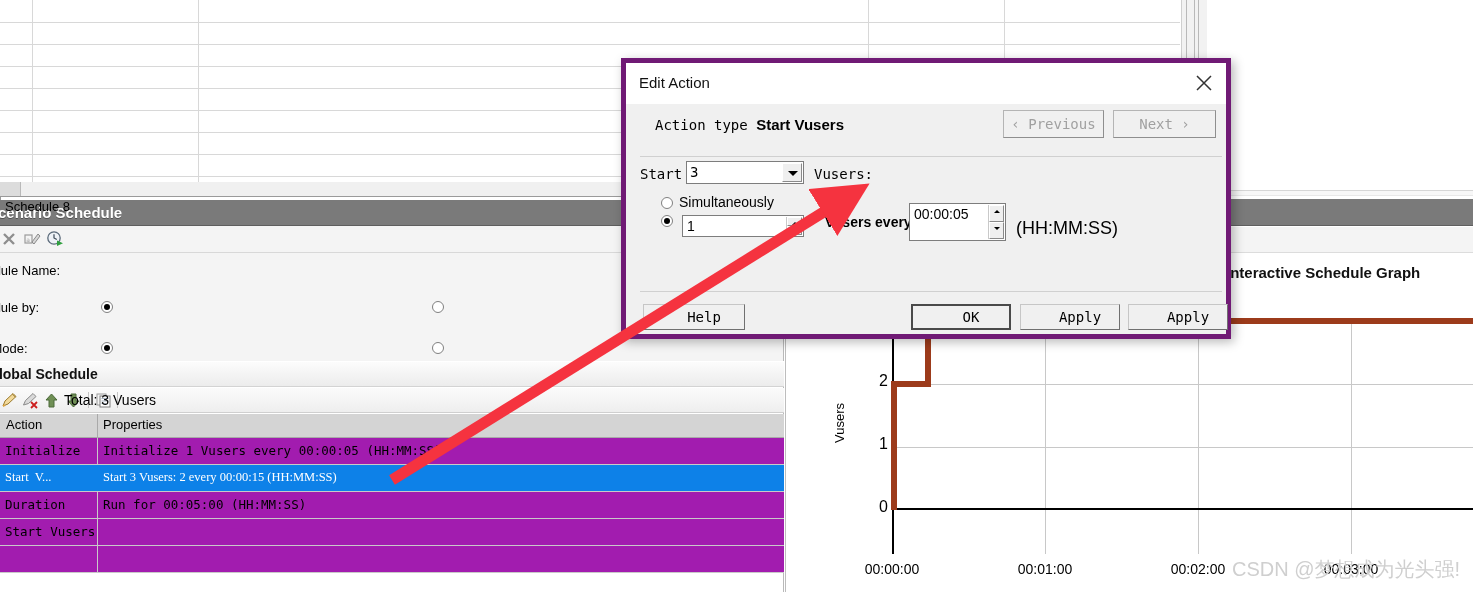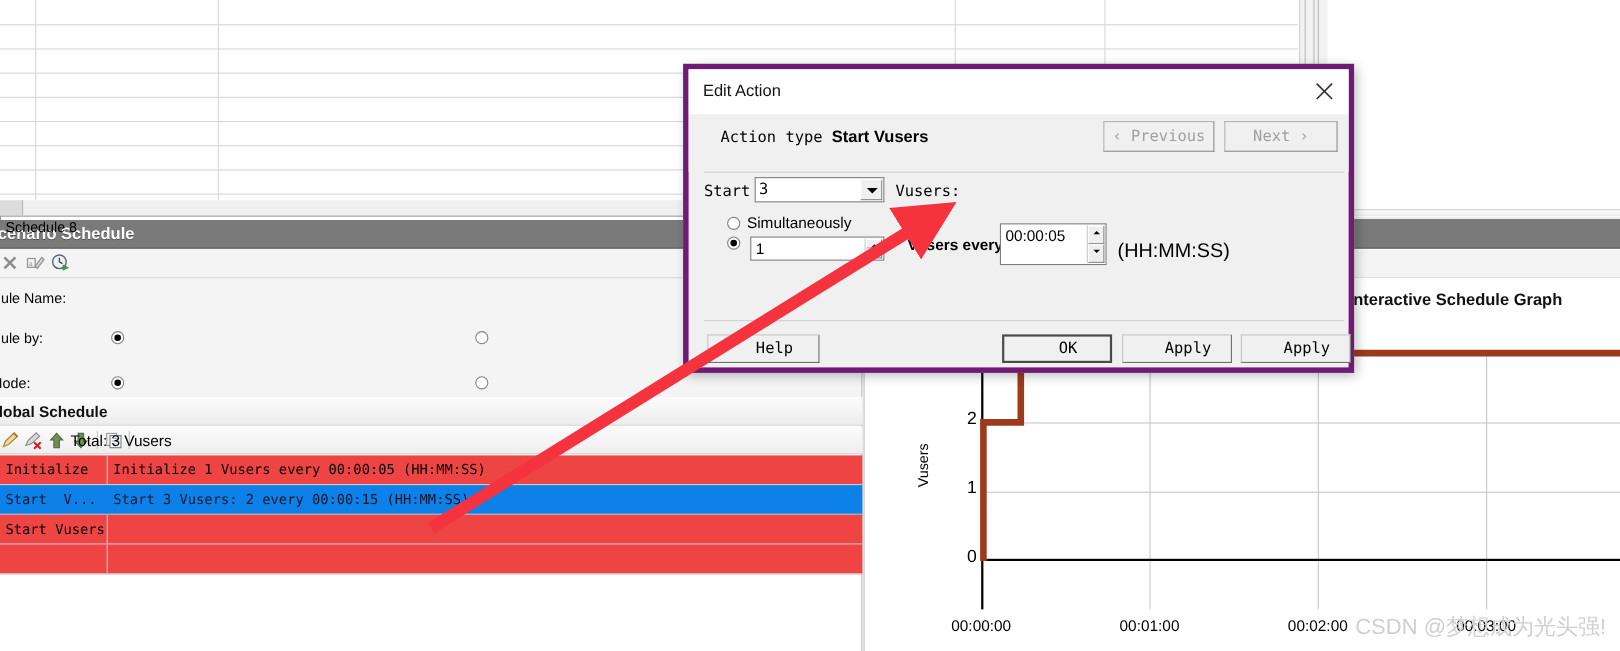--- a/index.html
+++ b/index.html
@@ -64,26 +64,26 @@
   #global-toolbar .total { position:absolute; left:64px; top:4px; font-size:14px; white-space:nowrap;}
   .gicon { position:absolute; top:4px; width:17px; height:17px; }
   .tbsep { position:absolute; top:4px; width:1px; height:16px; background:#c4c4c4; }
 
   
   #sched-table { position:absolute; left:0; top:52px; width:784px; }
   #sched-table .hdr { position:relative; height:24px; background:#d4d4d4; border-bottom:1px solid #a9a9a9; }
   #sched-table .hdr .c1 { position:absolute; left:6px; top:3px; font-size:13px; }
   #sched-table .hdr .c2 { position:absolute; left:103px; top:3px; font-size:13px; }
   #sched-table .hdr .div { position:absolute; left:97px; top:0; bottom:0; width:1px; background:#a9a9a9; }
-  .trow { position:relative; height:27px; border-bottom:1px solid #c9c9c9; background:#ef4444; }
+  .trow { position:relative; height:27px; border-bottom:1px solid #c9c9c9; background:#a21caf; }
   .trow .div { position:absolute; left:97px; top:0; bottom:0; width:1px; background:#c9c9c9; }
   .trow .a { position:absolute; left:5px; top:5px; font-family:"DejaVu Sans Mono", monospace; font-size:12.5px; white-space:pre; }
   .trow .p { position:absolute; left:103px; top:5px; font-family:"DejaVu Sans Mono", monospace; font-size:12.5px; white-space:pre; }
   .trow.sel { background:#0d81e8; }
-  .trow.sel .a, .trow.sel .p { color:#0f172a; }
+  .trow.sel .a, .trow.sel .p { color:#ffffff;font-family:Liberation Serif, serif; }
   .trow.sel .div { background:#0d81e8; }
 
   
   #chart-area { left:785px; top:253px; width:688px; height:339px; background:#fff; border-left:1px solid #bdbdbd; }
   #chart-title { position:absolute; left:440px; top:11px; font-size:15px; font-weight:bold; color:#111; white-space:nowrap;}
   #plot { position:absolute; left:106px; top:68px; width:582px; height:233px; }
   #plot .gridv { position:absolute; top:0; bottom:0; width:1px; background:#c8c8c8; }
   #plot .gridh { position:absolute; left:0; right:0; height:1px; background:#c8c8c8; }
   #plot .axisY { position:absolute; left:0; top:-18px; bottom:0; width:2px; background:#000; }
   #plot .axisX { position:absolute; left:0; right:0; bottom:0; height:2px; background:#000; }
@@ -261,30 +261,40 @@
         <rect x="2" y="2" width="9" height="11" fill="#f4f4f4" stroke="#9a9a9a" stroke-width="1"></rect>
         <rect x="5" y="4" width="10" height="11" fill="#fdfdfd" stroke="#7e7e7e" stroke-width="1"></rect>
         <path d="M6.5 6.5 H13.5 M6.5 9 H13.5 M6.5 11.5 H11" stroke="#9aa8b8" stroke-width="0.9"></path>
       </svg>
     </span>
     <span class="tbsep" style="left:117px"></span>
     <span class="total">Total: 3 Vusers</span>
   </div>
 
   <div id="sched-table">
+    <div class="hdr">
+      <span class="c1">Action</span>
+      <span class="div"></span>
+      <span class="c2">Properties</span>
+    </div>
 
     <div class="trow">
       <span class="a">Initialize</span>
       <span class="div"></span>
       <span class="p">Initialize 1 Vusers every 00:00:05 (HH:MM:SS)</span>
     </div>
     <div class="trow sel">
       <span class="a">Start  V...</span>
       <span class="div"></span>
       <span class="p">Start 3 Vusers: 2 every 00:00:15 (HH:MM:SS)</span>
+    </div>
+    <div class="trow">
+      <span class="a">Duration</span>
+      <span class="div"></span>
+      <span class="p">Run for 00:05:00 (HH:MM:SS)</span>
     </div>
     <div class="trow">
       <span class="a">Start Vusers</span>
       <span class="div"></span>
     </div>
     <div class="trow">
       <span class="a"></span>
       <span class="div"></span>
       <span class="p"></span>
     </div>

